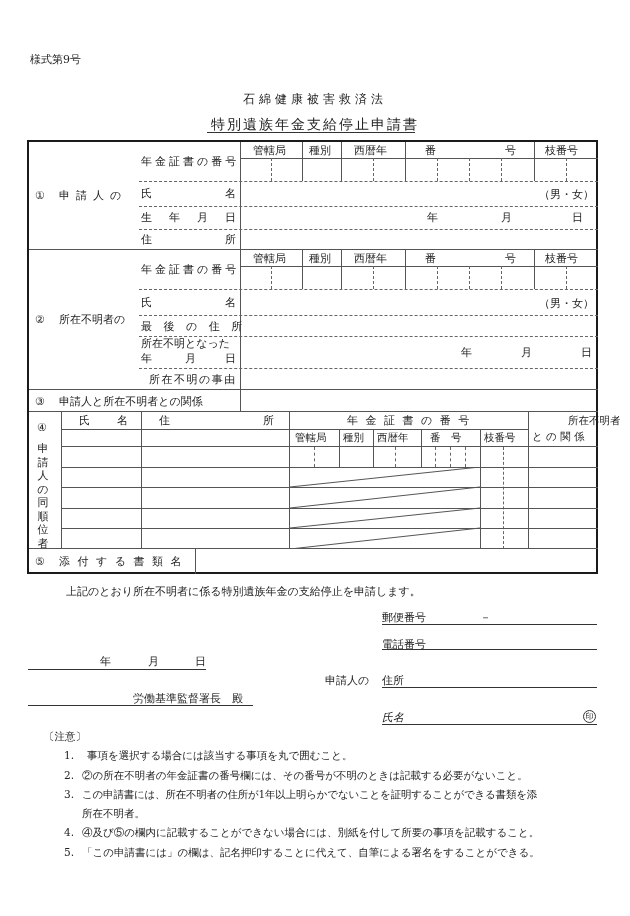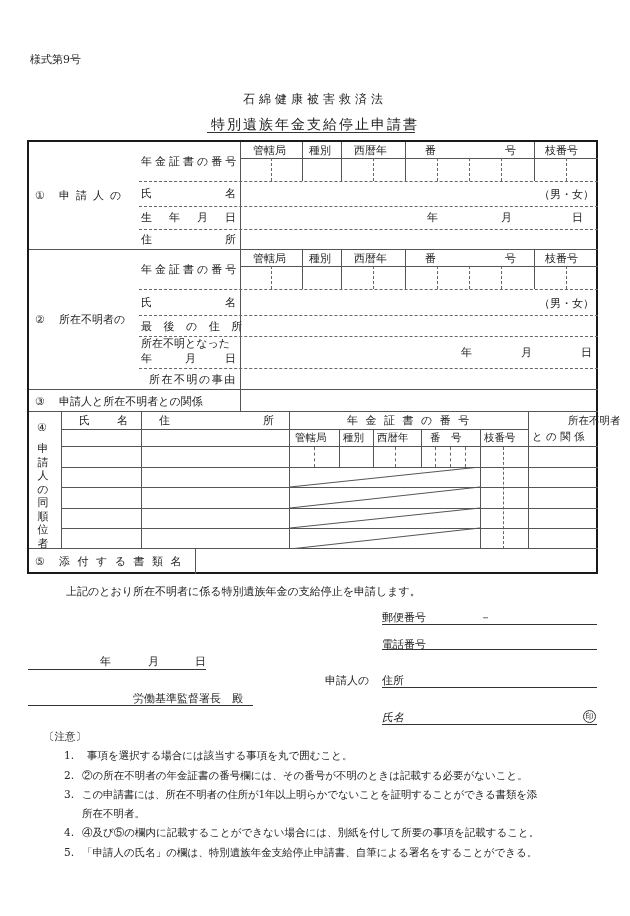--- a/index.html
+++ b/index.html
@@ -260,13 +260,13 @@
 <div class="t notes" style="left:82px; top:770px;">②の所在不明者の年金証書の番号欄には、その番号が不明のときは記載する必要がないこと。</div>
 
 <div class="t notes" style="left:64px; top:789px;">3.</div>
 <div class="t notes" style="left:82px; top:789px; letter-spacing:-0.2px;">この申請書には、所在不明者の住所が1年以上明らかでないことを証明することができる書類を添</div>
 <div class="t notes" style="left:82px; top:808px;">所在不明者。</div>
 
 <div class="t notes" style="left:64px; top:827px;">4.</div>
 <div class="t notes" style="left:82px; top:827px;">④及び⑤の欄内に記載することができない場合には、別紙を付して所要の事項を記載すること。</div>
 
 <div class="t notes" style="left:64px; top:847px;">5.</div>
-<div class="t notes" style="left:82px; top:847px;">「申請人の氏名」の欄は、特別遺族年金支給停止申請書、自筆による署名をすることができる。</div>
+<div class="t notes" style="left:82px; top:847px;">「この申請書には」の欄は、記名押印することに代えて、自筆による署名をすることができる。</div>
 
 </body></html>

